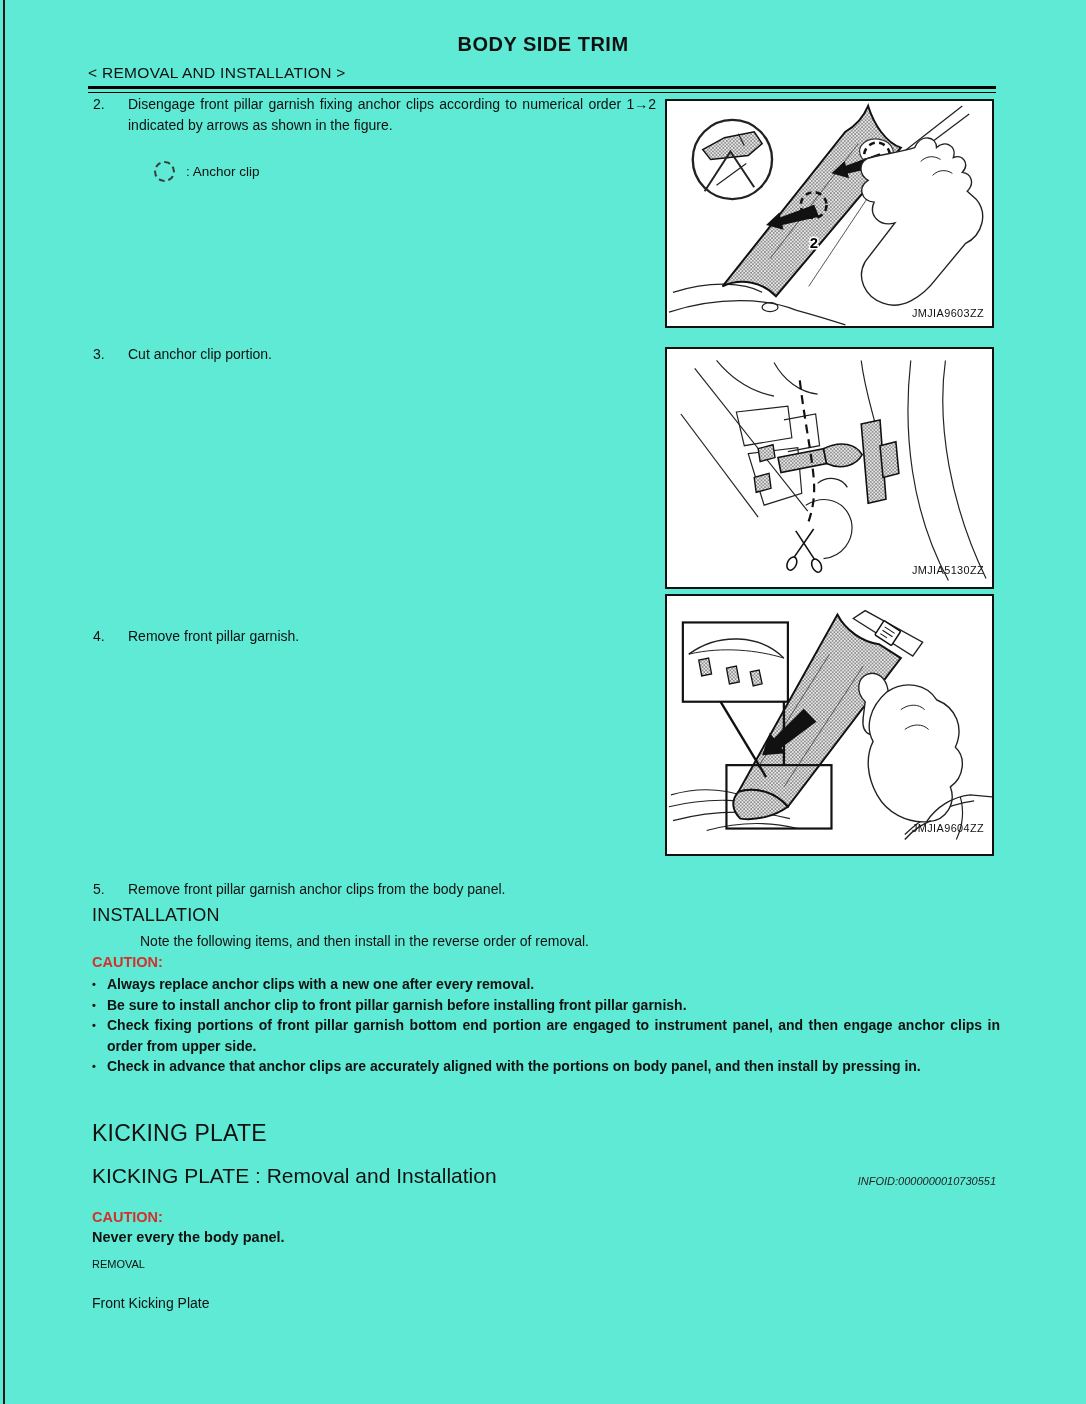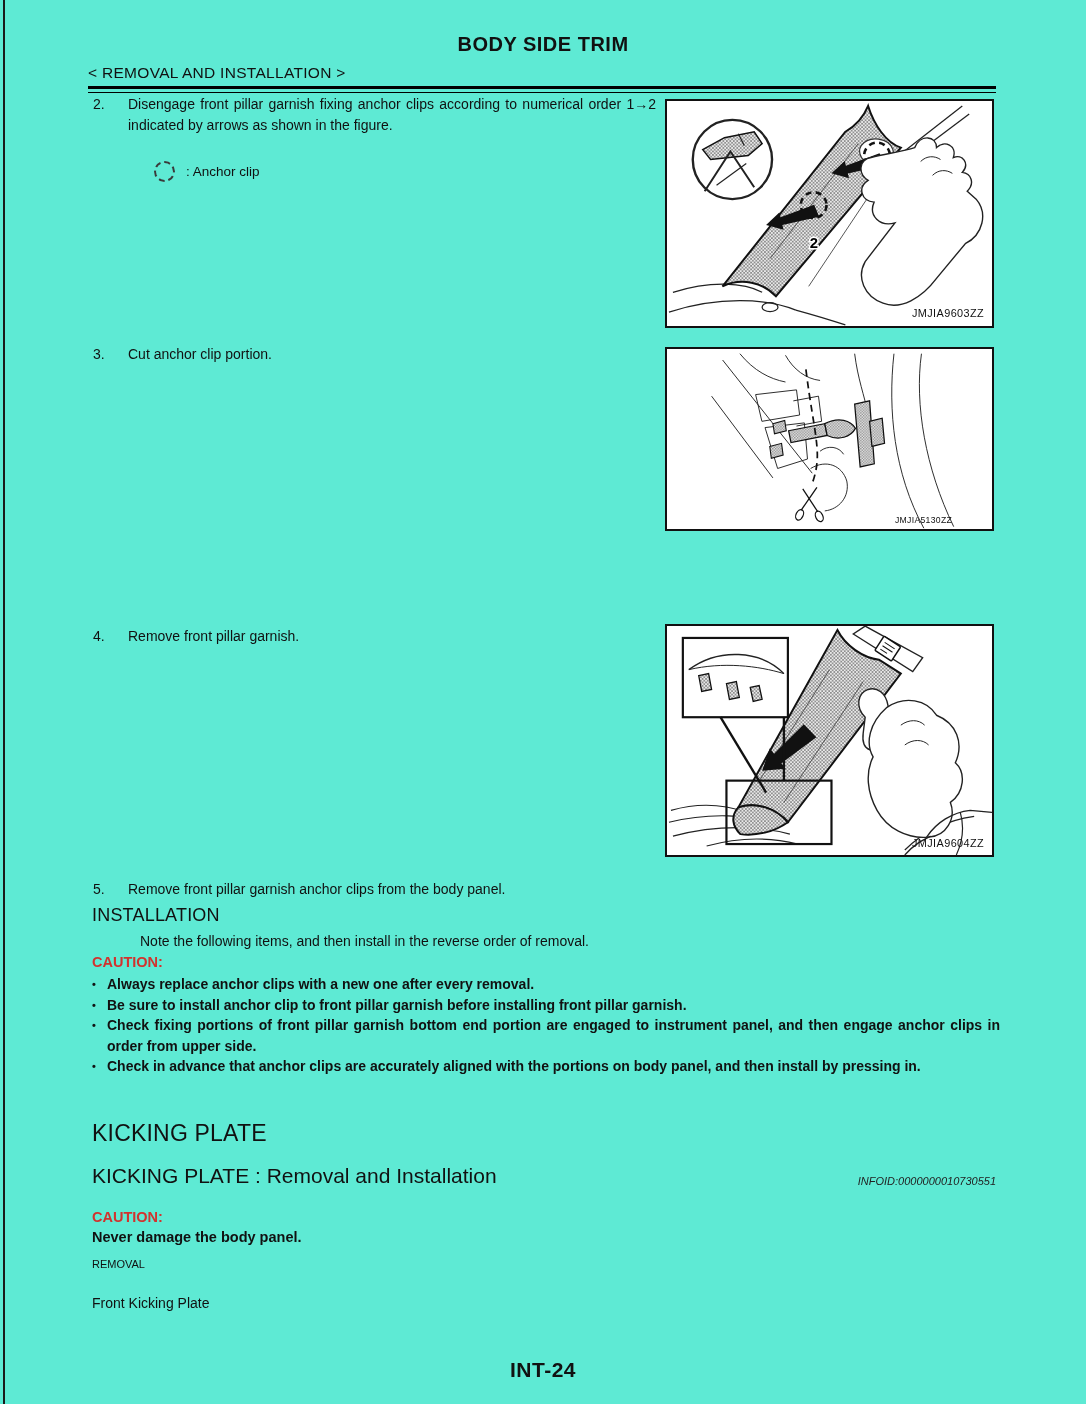--- a/index.html
+++ b/index.html
@@ -101,21 +101,21 @@
       <path d="M72 32 L78 44" stroke="#222" stroke-width="1.2" fill="none"></path>
       <text x="320" y="217" text-anchor="end" class="figcode">JMJIA9603ZZ</text>
     </svg>
   </div>
 
   <div class="step" style="left:93px;top:344px;width:563px;">
     <span class="num">3.</span>
     <span class="txt">Cut anchor clip portion.</span>
   </div>
 
-  <div class="figure" style="top:347px;height:184px;">
+  <div class="figure" style="top:347px;height:242px;">
     <svg viewBox="0 0 328 229">
       <defs>
         <pattern id="p2" width="3.5" height="3.5" patternUnits="userSpaceOnUse">
           <rect width="3.5" height="3.5" fill="#ececec"></rect>
           <rect width="1.8" height="1.8" fill="#8e8e8e"></rect>
           <rect x="1.8" y="1.8" width="1.8" height="1.8" fill="#8e8e8e"></rect>
         </pattern>
       </defs>
       <g stroke="#222" stroke-width="1.2" fill="none">
         <path d="M28 14 L142 158"></path>
@@ -146,21 +146,21 @@
       </g>
       <text x="320" y="221" text-anchor="end" class="figcode">JMJIA5130ZZ</text>
     </svg>
   </div>
 
   <div class="step" style="left:93px;top:626px;width:563px;">
     <span class="num">4.</span>
     <span class="txt">Remove front pillar garnish.</span>
   </div>
 
-  <div class="figure" style="top:624px;height:233px;">
+  <div class="figure" style="top:594px;height:262px;">
     <svg viewBox="0 0 328 231">
       <defs>
         <pattern id="p3" width="3.5" height="3.5" patternUnits="userSpaceOnUse">
           <rect width="3.5" height="3.5" fill="#ececec"></rect>
           <rect width="1.8" height="1.8" fill="#8e8e8e"></rect>
           <rect x="1.8" y="1.8" width="1.8" height="1.8" fill="#8e8e8e"></rect>
         </pattern>
       </defs>
       <g stroke="#222" stroke-width="1.2" fill="none">
         <path d="M4 186 C32 178 58 180 80 188"></path>
@@ -222,18 +222,17 @@
     <div class="bullet-row">
       <span class="dot">•</span>
       <span class="btxt">Check in advance that anchor clips are accurately aligned with the portions on body panel, and then install by pressing in.</span>
     </div>
   </div>
 
   <div class="h-kicking">KICKING PLATE</div>
   <div class="h-kicking-sub">KICKING PLATE : Removal and Installation</div>
   <div class="infoid">INFOID:0000000010730551</div>
   <div class="caution-label" style="top:1209px;color:#d2322e;">CAUTION:</div>
-  <div class="caution-body">Never damage the body panel.</div>
+  <div class="caution-body">Never every the body panel.</div>
   <div class="h-removal">REMOVAL</div>
   <div class="sub-item">Front Kicking Plate</div>
 
-  <div class="page-num">INT-24</div>
 </div>
 
 </body></html>

